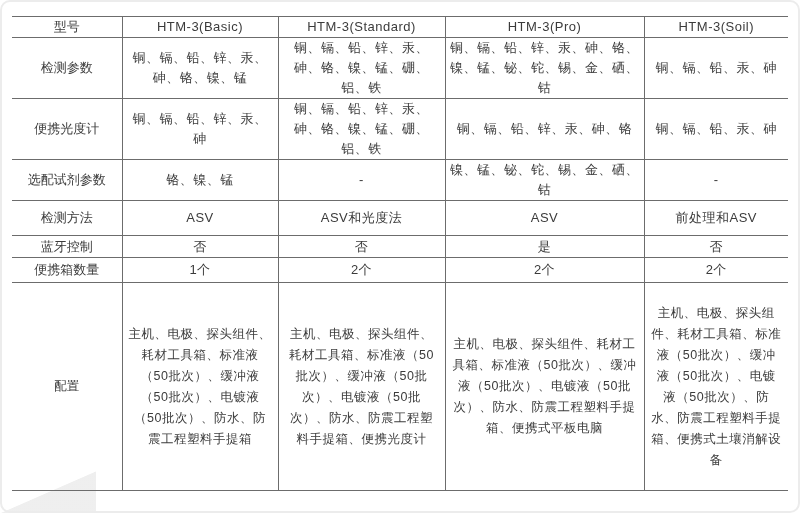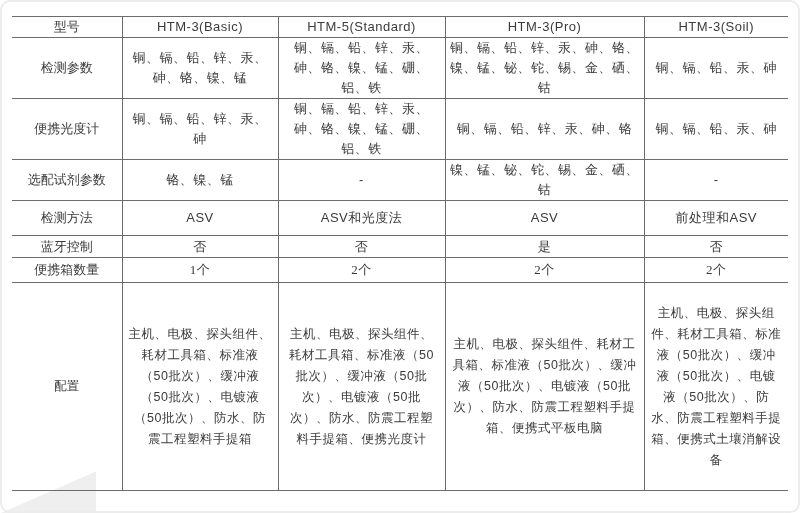--- a/index.html
+++ b/index.html
@@ -48,21 +48,21 @@
   }
   
   .spec th + th, .spec td + td{ border-left:1px solid var(--line); }
 
   tr.r-head{height:18px;}
   tr.r-2l{height:48px;}
   tr.r-2lb{height:47px;}
   tr.r-1l{height:22px;}
   tr.r-1la{height:23px;}
   tr.r-1lb{height:35px;}
-  tr.r-1lc{height:25px;font-family:Liberation Serif, serif;}
+  tr.r-1lc{height:25px;}
   tr.r-cfg{height:208px;}
   tr.r-cfg td{line-height:21px;padding:0 6px;font-size:12.5px;}
   td.lbl, th.lbl{letter-spacing:0;}
 </style>
 </head>
 <body>
 
 <div class="corner-wedge"></div>
 <div class="frame"></div>
 
@@ -71,21 +71,21 @@
     <col style="width:110px">
       <col style="width:156px">
       <col style="width:167px">
       <col style="width:199px">
       <col style="width:144px">
   </colgroup>
   <tbody>
     <tr class="r-head">
       <th class="lbl">型号</th>
       <th>HTM-3(Basic)</th>
-      <th>HTM-5(Standard)</th>
+      <th>HTM-3(Standard)</th>
       <th>HTM-3(Pro)</th>
       <th>HTM-3(Soil)</th>
     </tr>
 
     <tr class="r-2l">
       <td class="lbl">检测参数</td>
       <td>铜、镉、铅、锌、汞、砷、铬、镍、锰</td>
       <td>铜、镉、铅、锌、汞、砷、铬、镍、锰、硼、铝、铁</td>
       <td>铜、镉、铅、锌、汞、砷、铬、镍、锰、铋、铊、锡、金、硒、钴</td>
       <td>铜、镉、铅、汞、砷</td>

